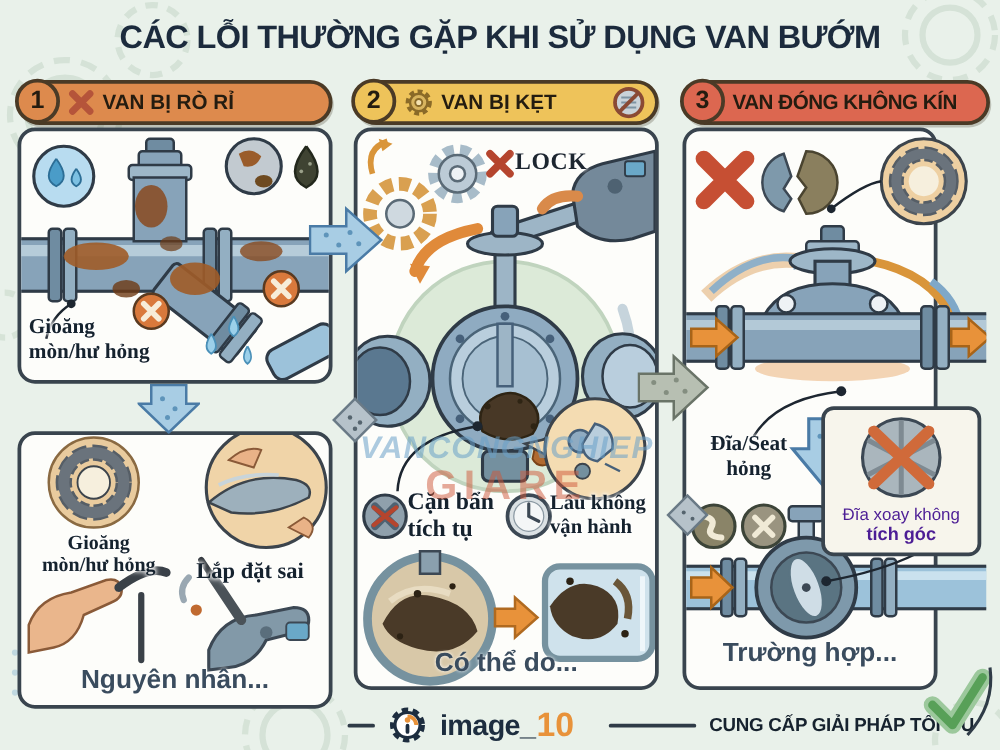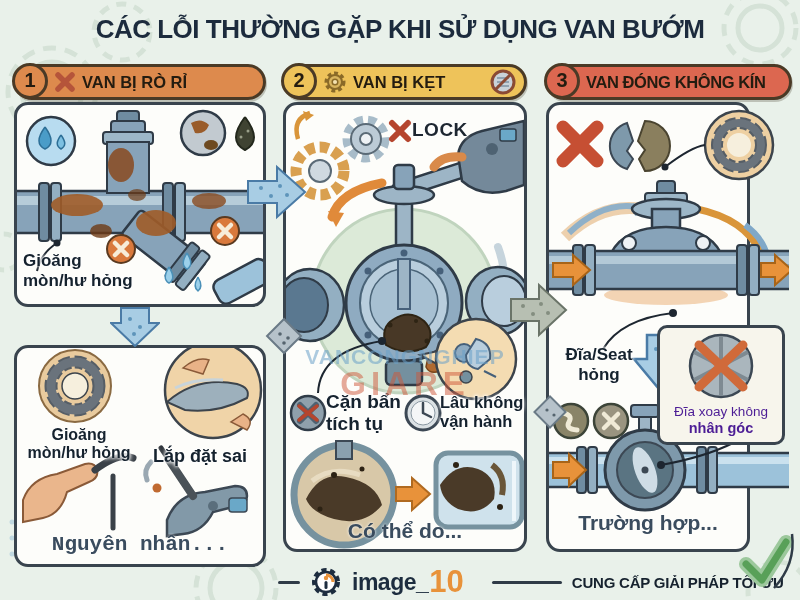--- a/index.html
+++ b/index.html
@@ -10,34 +10,34 @@
          color:#1c2b3d;letter-spacing:-0.5px;}
   .panel-header{display:flex;align-items:center;gap:6px;height:36px;border:3px solid #4a3a26;
         border-radius:19px;box-sizing:border-box;padding:0 8px 0 0;font-weight:800;
         font-size:16.5px;color:#241c10;box-shadow:1px 2px 0 rgba(60,50,30,.25);}
   .num{width:36px;height:36px;margin:-3px 0 0 -5px;border-radius:50%;border:3px solid #4a3a26;
         display:flex;align-items:center;justify-content:center;font-size:20px;font-weight:800;
         box-sizing:border-box;flex:none;}
   .h1bg{background:#dd8a4d;} .h2bg{background:#eec35a;} .h3bg{background:#dc6750;}
   .box{background:#fdfdfa;border:3px solid #39444e;border-radius:14px;box-sizing:border-box;}
   .lbl{position:absolute;font-weight:800;color:#15222e;white-space:pre-line;line-height:1.15;
-       text-shadow:0 0 3px #fff,0 0 4px #fff,0 0 5px #fff;}
+       text-shadow:0 0 3px #fff,0 0 4px #fff,0 0 5px #fff;font-family:Liberation Serif, serif;}
   .caption{position:absolute;left:0;right:0;text-align:center;font-weight:700;
        color:#3a4c5e;font-size:21px;text-shadow:0 0 3px #fff;}
   .watermark{z-index:6;text-align:center;pointer-events:none;line-height:1.0;}
-  .wm1{font-size:21px;font-weight:800;letter-spacing:1px;color:rgba(105,160,200,.55);}
+  .wm1{font-size:25px;font-weight:800;letter-spacing:1px;color:rgba(105,160,200,.55);font-style:italic;}
   .wm2{font-size:33px;font-weight:800;letter-spacing:5px;color:rgba(205,85,55,.5);}
   .callout{background:#f7f5ec;border:3px solid #39444e;border-radius:10px;box-sizing:border-box;
        text-align:center;}
   .callout-text{font-size:13.5px;color:#4c1d95;line-height:1.2;margin-top:2px;}
   .callout-text b{font-size:14.5px;}
   .footer{display:flex;align-items:center;gap:10px;z-index:7;}
   .dash{height:3px;background:#2f3b47;border-radius:2px;}
   .brand{font-size:23px;font-weight:800;color:#1d2d3f;letter-spacing:-0.5px;text-align:right;}
-  .brand-accent{font-size:31px;font-weight:800;color:#e8923a;margin-left:-9px;}
+  .brand-accent{font-size:27px;font-weight:800;color:#e8923a;margin-left:-9px;}
   .tagline{font-size:15px;font-weight:800;color:#16222e;letter-spacing:-0.2px;}
   svg{display:block;}
 </style>
 </head>
 <body>
 
 <div class="stage">
 
   <svg class="abs" style="left:0;top:0;z-index:0;" width="800" height="600" viewBox="0 0 800 600">
     <g fill="none" stroke="#d2e0d4" stroke-width="5" opacity="0.85">
@@ -148,21 +148,21 @@
       <circle cx="140" cy="140" r="4.5" fill="#c06a30"></circle>
       <path d="M150 172 q10 -26 38 -28 l30 -6 q12 0 12 10 q0 8 -10 10 l-24 6 q-10 20 -30 22 l-16 2 z" fill="#8299a8" stroke="#3c4854" stroke-width="2.5"></path>
       <circle cx="196" cy="158" r="5" fill="#5a6e7c"></circle>
       <rect x="212" y="150" width="18" height="14" rx="3" fill="#6aa8c8" stroke="#3c4854" stroke-width="1.5"></rect>
       <path d="M176 148 L152 112" stroke="#4a5258" stroke-width="8" stroke-linecap="round"></path>
       <path d="M152 112 l-8 -12" stroke="#2e343a" stroke-width="5" stroke-linecap="round"></path>
     </svg>
     <div class="lbl" style="left:0px;top:78px;width:124px;font-size:16px;text-align:center;">Gioăng
 mòn/hư hỏng</div>
     <div class="lbl" style="left:126px;top:98px;width:114px;font-size:18px;text-align:center;">Lắp đặt sai</div>
-    <div class="caption" style="bottom:8px;font-family:Liberation Mono, monospace;">Nguyên nhân...</div>
+    <div class="caption" style="bottom:8px;">Nguyên nhân...</div>
   </div>
 
   <svg class="abs" style="left:247px;top:164px;z-index:4;" width="60" height="56" viewBox="0 0 60 56">
     <path d="M1 17 H30 V3 L58 28 L30 53 V39 H1 Z" fill="#a8cde4" stroke="#4a7ba6" stroke-width="2"></path>
     <circle cx="14" cy="24" r="2" fill="#5e94ba"></circle>
       <circle cx="24" cy="32" r="2" fill="#5e94ba"></circle>
     <circle cx="33" cy="22" r="2" fill="#5e94ba"></circle>
       <circle cx="40" cy="31" r="2" fill="#5e94ba"></circle>
   </svg>
 
@@ -356,21 +356,21 @@
     <div class="lbl" style="left:2px;top:240px;width:96px;font-size:17px;text-align:center;">Đĩa/Seat
 hỏng</div>
     <div class="callout abs" style="left:108px;top:220px;width:128px;height:120px;">
       <svg width="122" height="70" viewBox="0 0 122 70" style="margin:4px auto 0;">
         <circle cx="61" cy="34" r="31" fill="#aab6bd" stroke="#3c4854" stroke-width="2.5"></circle>
         <path d="M61 4 V64 M34 20 L88 48 M34 48 L88 20" stroke="#7e8a92" stroke-width="4"></path>
         <path d="M39 13 L83 55 M83 13 L39 55" stroke="#d06a3a" stroke-width="9" stroke-linecap="round"></path>
       </svg>
       <div class="callout-text">
         <span>Đĩa xoay không</span><br>
-        <b>nhân góc</b>
+        <b>tích góc</b>
       </div>
     </div>
     <div class="caption" style="bottom:14px;">Trường hợp...</div>
   </div>
 
   <svg class="abs" style="left:736px;top:528px;z-index:8;" width="62" height="64" viewBox="0 0 62 64">
     <path d="M10 36 L26 52 L50 14" stroke="#9cc89c" stroke-width="14" fill="none" stroke-linecap="round" stroke-linejoin="round"></path>
     <path d="M10 36 L26 52 L50 14" stroke="#58a058" stroke-width="7" fill="none" stroke-linecap="round" stroke-linejoin="round"></path>
     <path d="M56 6 Q60 36 38 60" stroke="#2f3b47" stroke-width="2.5" fill="none"></path>
   </svg>

